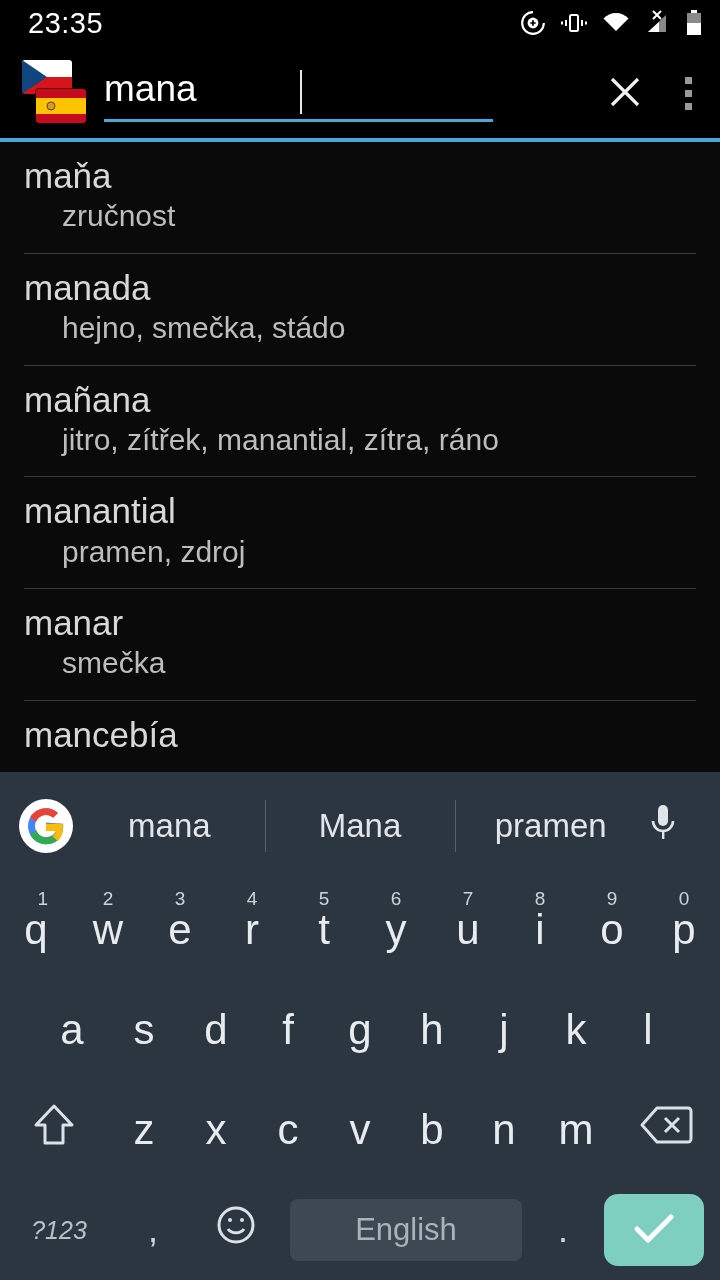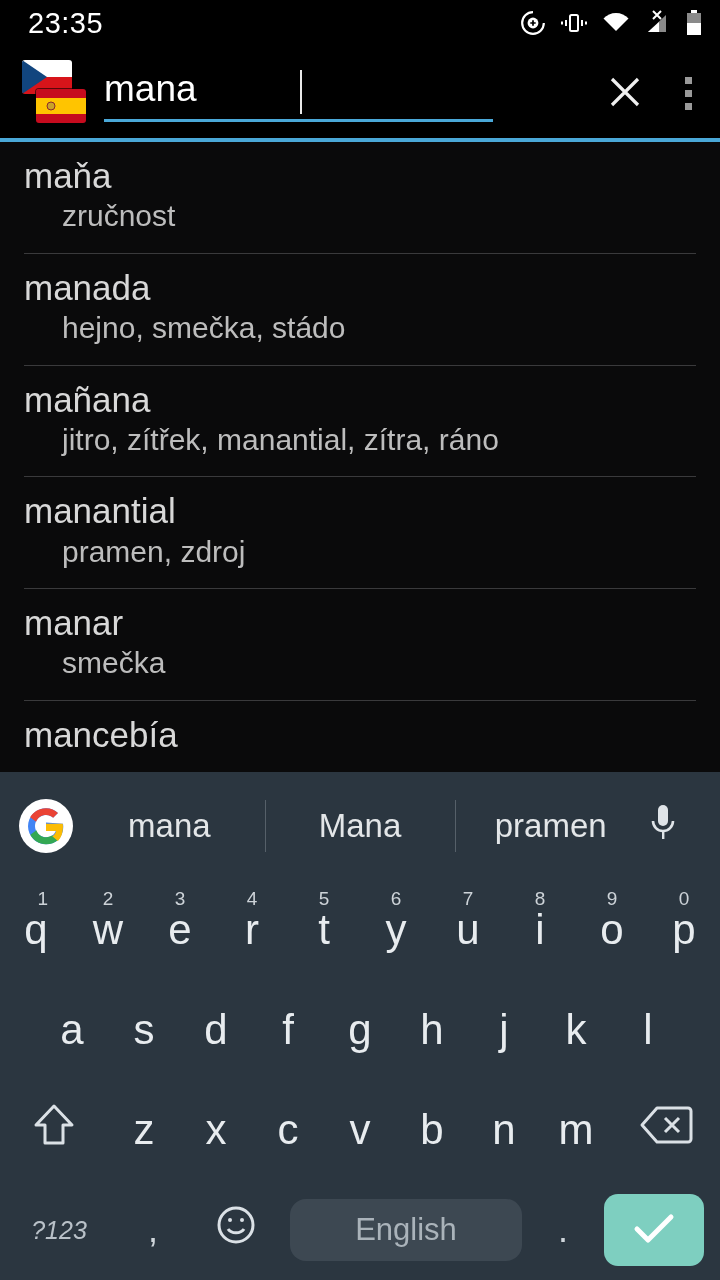--- a/index.html
+++ b/index.html
@@ -124,21 +124,21 @@
   }
   .key.q .hint { left: 52%; }
   .row2 { padding: 0 36px; }
   .row3 { padding: 0 0; }
   .key.wide { flex: 1.5 1 0; }
   .row4 { height: 100px; display: flex; align-items: center; }
   .key-sym { flex: 0 0 118px; font-size: 25px; color: #b9c1c8; font-style: italic; }
   .key-comma { flex: 0 0 70px; font-size: 36px; color: #cfd6db; }
   .key-emoji { flex: 0 0 96px; }
   .key-space {
-    flex: 1 1 auto; height: 62px; margin: 0 6px; background: #3d4852; border-radius: 16px;
+    flex: 1 1 auto; height: 62px; margin: 0 6px; background: #3d4852; border-radius: 8px;
     display: flex; align-items: center; justify-content: center;
     color: #aab3ba; font-size: 31px; cursor: pointer;
     font-family: "Liberation Sans", sans-serif;
   }
   .key-period { flex: 0 0 70px; font-size: 36px; color: #cfd6db; }
   .key-enter {
     flex: 0 0 100px; height: 72px; margin-right: 16px; margin-left: 6px;
     background: #7ecfc0; border-radius: 14px;
     display: flex; align-items: center; justify-content: center; cursor: pointer;
   }

